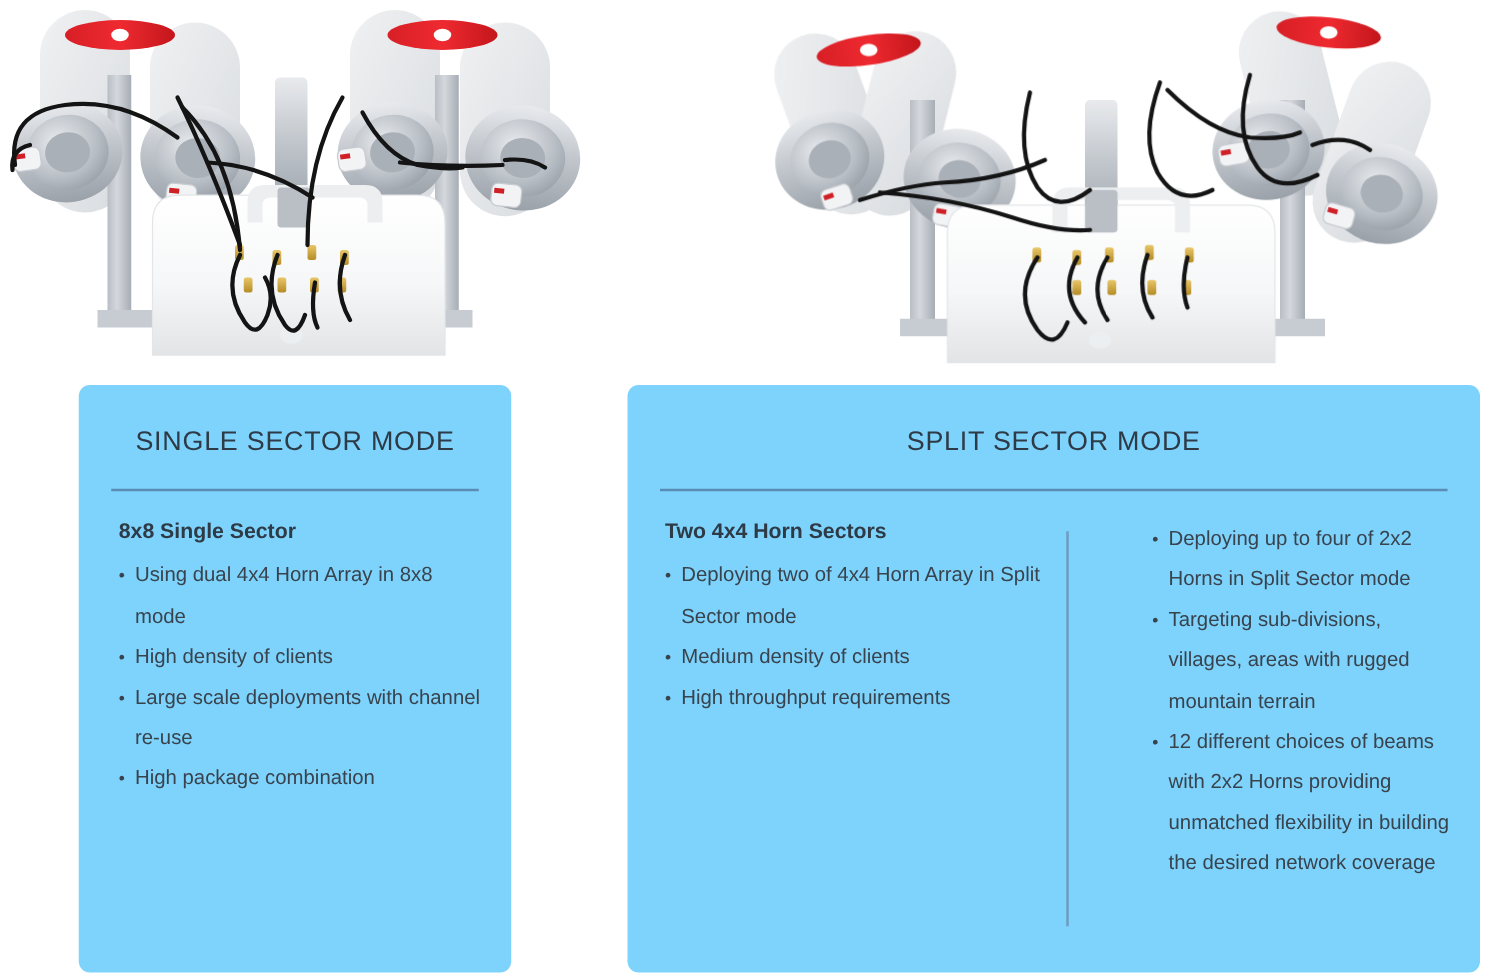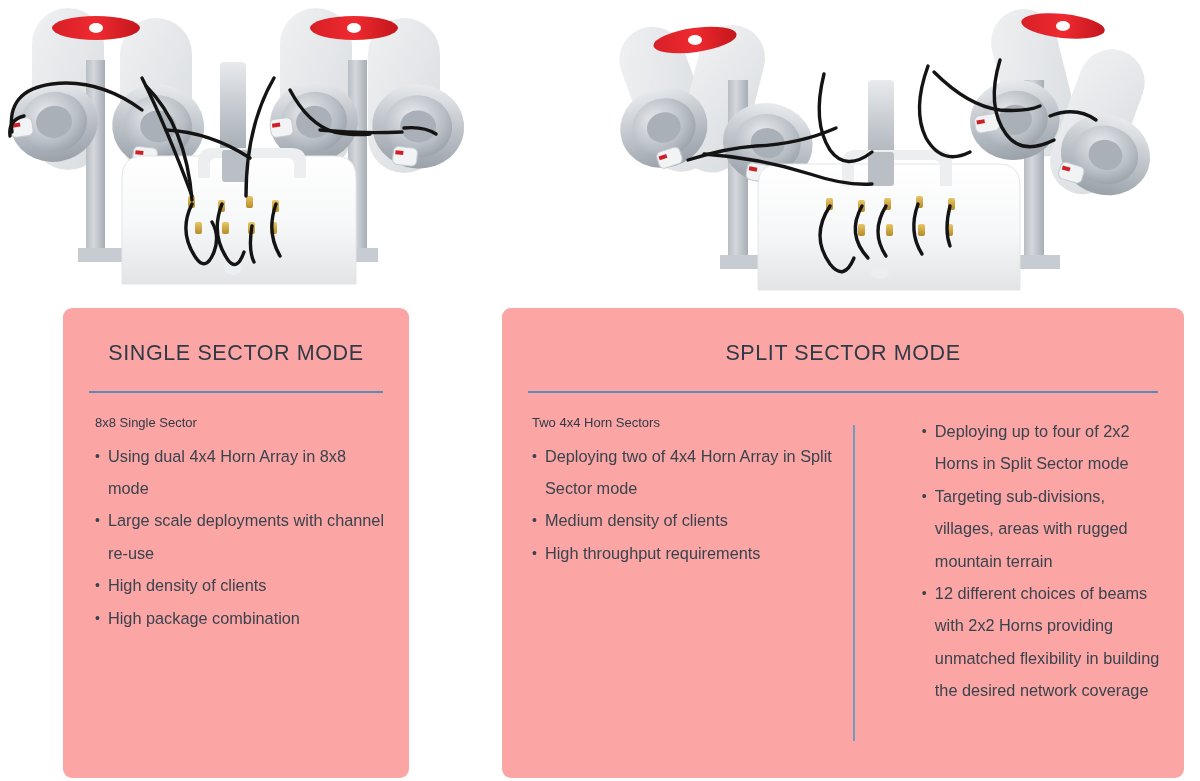--- a/index.html
+++ b/index.html
@@ -34,21 +34,21 @@
     position: absolute;
     top: 0;
     height: 300px;
   }
   .photo-left  { left: -10px; width: 520px; }
   .photo-right { left: 580px; width: 620px; }
 
   
   .card {
     position: absolute;
-    background: #fca5a5;
+    background: #7dd3fc;
     border-radius: 9px;
   }
   .card-left {
     left: 63px;
     top: 308px;
     width: 346px;
     height: 470px;
   }
   .card-right {
     left: 502px;
@@ -92,22 +92,22 @@
     position: absolute;
     left: 853px;
     top: 425px;
     width: 2px;
     height: 316px;
     background: #6d9cc0;
   }
 
   .sub-head {
     color: #2e3a46;
-    font-size: 13px;
-    font-weight: normal;
+    font-size: 17px;
+    font-weight: bold;
     margin: 0 0 9px 0;
     line-height: 1.2;
   }
 
   ul.bullets {
     list-style: none;
     margin: 0;
     padding: 0;
   }
   ul.bullets li {
@@ -396,22 +396,22 @@
   </div>
 
   <div class="card card-left">
     <div class="card-title">SINGLE SECTOR MODE</div>
     <div class="title-rule"></div>
     <div class="cols">
       <div class="col">
         <p class="sub-head">8x8 Single Sector</p>
         <ul class="bullets">
           <li>Using dual 4x4 Horn Array in 8x8 mode</li>
+          <li>High density of clients</li>
           <li>Large scale deployments with channel re-use</li>
-          <li>High density of clients</li>
           <li>High package combination</li>
         </ul>
       </div>
     </div>
   </div>
 
   <div class="card card-right">
     <div class="card-title">SPLIT SECTOR MODE</div>
     <div class="title-rule"></div>
     <div class="cols">

